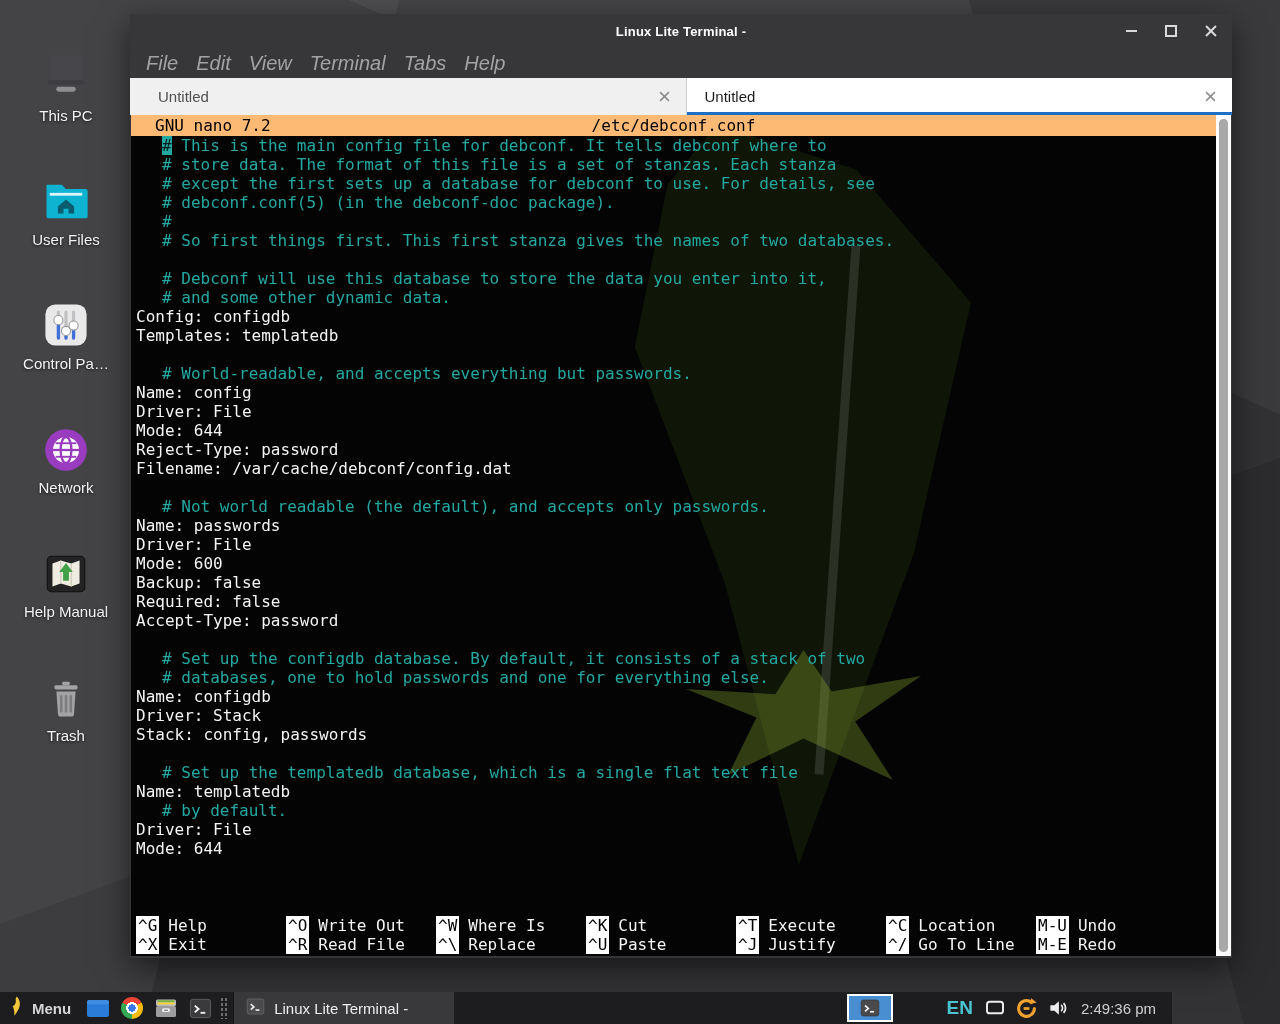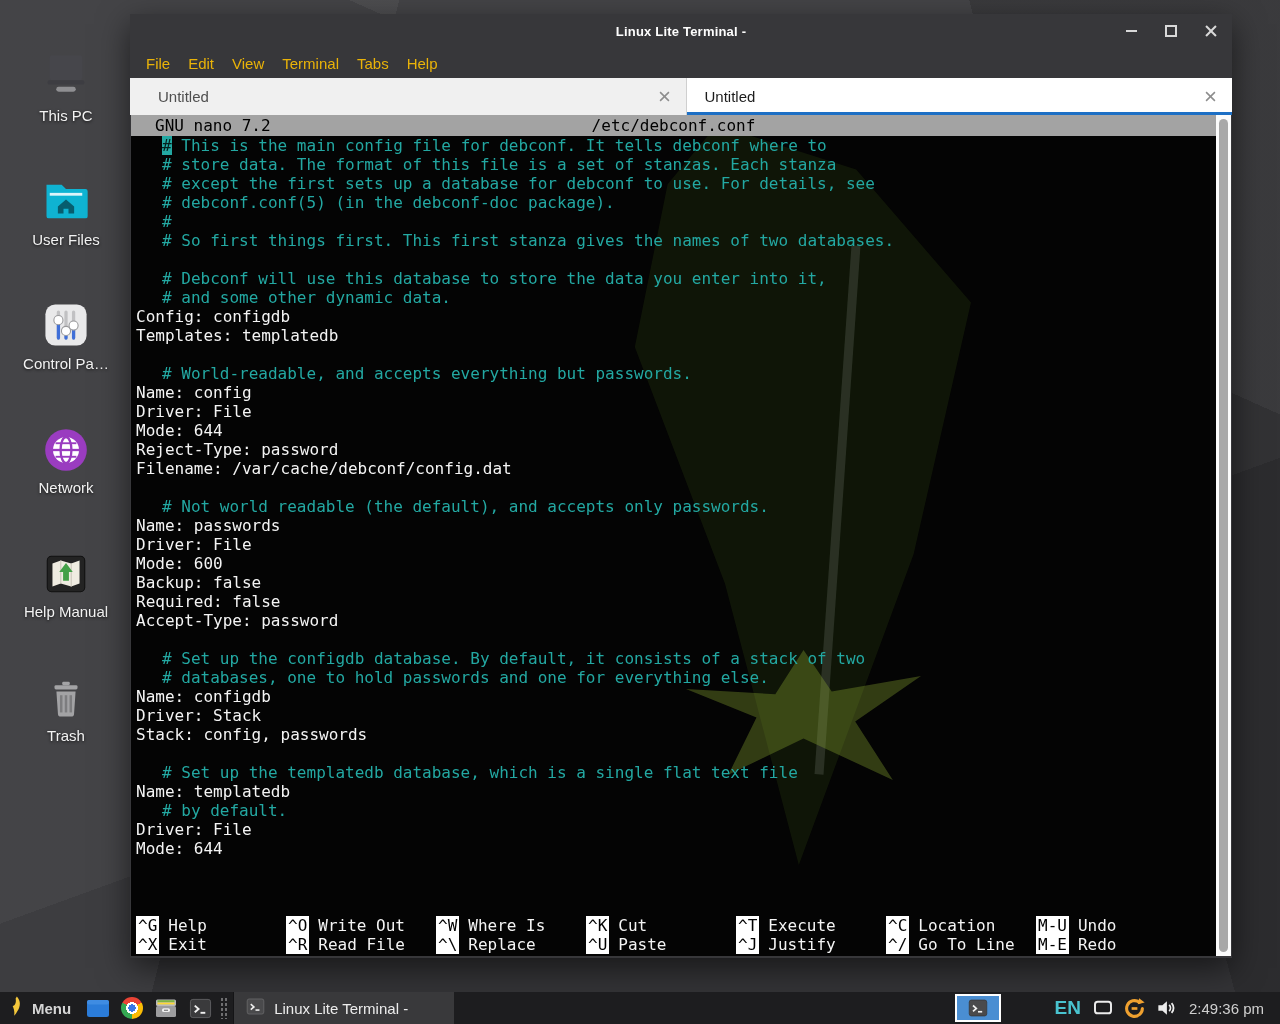--- a/index.html
+++ b/index.html
@@ -32,32 +32,32 @@
   #winbtns{position:absolute;right:14px;top:0;height:34px;display:flex;
     align-items:center;gap:26px;}
   .wbtn{width:14px;height:14px;display:flex;align-items:center;justify-content:center;cursor:pointer;}
   .wbtn.min::after{content:"";width:11px;height:2px;background:#d9d9d9;}
   .wbtn.max::after{content:"";width:8px;height:8px;border:2px solid #d9d9d9;}
   .wbtn.cls{position:relative;}
   .wbtn.cls::before,.wbtn.cls::after{content:"";position:absolute;width:14px;height:2px;
     background:#d9d9d9;top:6px;left:0;}
   .wbtn.cls::before{transform:rotate(45deg);} .wbtn.cls::after{transform:rotate(-45deg);}
   #menubar{height:30px;display:flex;align-items:center;padding-left:16px;gap:18px;}
-  .mitem{color:#eab308;font-size:15px;cursor:pointer;}
+  .mitem{color:#a3a3a3;font-size:20px;cursor:pointer;font-style:italic;}
   #tabbar{height:37px;display:flex;background:#2e2e30;}
   .tab{flex:1;display:flex;align-items:center;padding:0 16px 0 26px;font-size:15px;cursor:pointer;}
   .tab.inactive{background:#f0f0f0;color:#4f4f4f;border-right:1px solid #cfcfcf;padding-left:28px;}
   .tab.active{background:#ffffff;color:#1c1c1c;
     box-shadow:inset 0 -3px 0 var(--tab-accent,#1c6fc5);padding-left:18px;}
   .tabclose{margin-left:auto;display:flex;cursor:pointer;}
   
   #nano{position:absolute;left:1px;right:1px;top:101px;bottom:2px;display:flex;}
   #term{flex:1;background:#040404;position:relative;overflow:hidden;
     font-family:"DejaVu Sans Mono",monospace;font-size:16px;line-height:19px;color:#f4f4f4;}
-  #nano-header{height:21px;background:#a3a3a3;color:#000;position:relative;
+  #nano-header{height:21px;background:#fdba74;color:#000;position:relative;
     display:flex;align-items:center;z-index:2;}
   #nano-version{padding-left:24px;}
   #nano-file{position:absolute;left:50%;transform:translateX(-50%);}
   #terminal-lines{position:relative;z-index:1;padding-left:5px;}
   .tline{height:19px;white-space:pre;}
   .cmt{color:var(--comment,#23a8a2);margin-left:26px;}
   .cursor{background:var(--comment,#23a8a2);color:#04211f;}
   #nano-shortcuts{position:absolute;left:0;right:0;bottom:2px;padding-left:5px;z-index:1;}
   .srow{display:flex;height:19px;}
   .scell{width:150px;display:flex;gap:9px;}
@@ -68,21 +68,21 @@
   #wm-feather{left:430px;top:10px;width:410px;height:740px;background:rgba(72,110,26,.16);
     clip-path:polygon(38% 0,72% 6%,100% 24%,86% 58%,58% 100%,40% 62%,18% 30%,26% 8%);}
   #wm-burst{left:555px;top:535px;width:235px;height:130px;background:rgba(150,180,52,.32);
     clip-path:polygon(50% 0,62% 32%,100% 20%,72% 55%,88% 100%,50% 68%,18% 96%,30% 52%,0 30%,38% 34%);}
   #wm-stem{left:702px;top:130px;width:9px;height:530px;background:rgba(150,160,150,.20);
     transform:rotate(4deg);}
   
   #sbar{width:15px;background:#fbfbfb;position:relative;cursor:pointer;}
   #sthumb{position:absolute;left:3px;right:3px;top:4px;bottom:4px;background:#a8a8a8;border-radius:5px;}
   
-  #taskbar{position:absolute;left:0;bottom:0;width:1280px;height:32px;background:#1d1d1f;
+  #taskbar{position:absolute;left:0;bottom:0;width:1172px;height:32px;background:#1d1d1f;
     display:flex;align-items:center;z-index:5;}
   #menu-btn{display:flex;align-items:center;gap:9px;padding:0 10px 0 9px;height:32px;cursor:pointer;}
   #menu-label{color:#d5d5d5;font-size:15px;font-weight:600;}
   .launcher{width:26px;height:26px;margin:0 4px;display:flex;align-items:center;
     justify-content:center;cursor:pointer;}
   .chrome-ball{width:22px;height:22px;border-radius:50%;display:inline-block;background:
     radial-gradient(circle at 50% 50%, #3b78e7 0 24%, #fff 24% 38%, rgba(0,0,0,0) 38%),
     conic-gradient(from -60deg, #ea4335 0 120deg, #fbbc05 0 240deg, #34a853 0 360deg);}
   #handle{width:8px;height:22px;margin:0 5px 0 3px;background-image:
     radial-gradient(#6e6e70 1px, transparent 1.2px);background-size:4px 5px;cursor:grab;}

